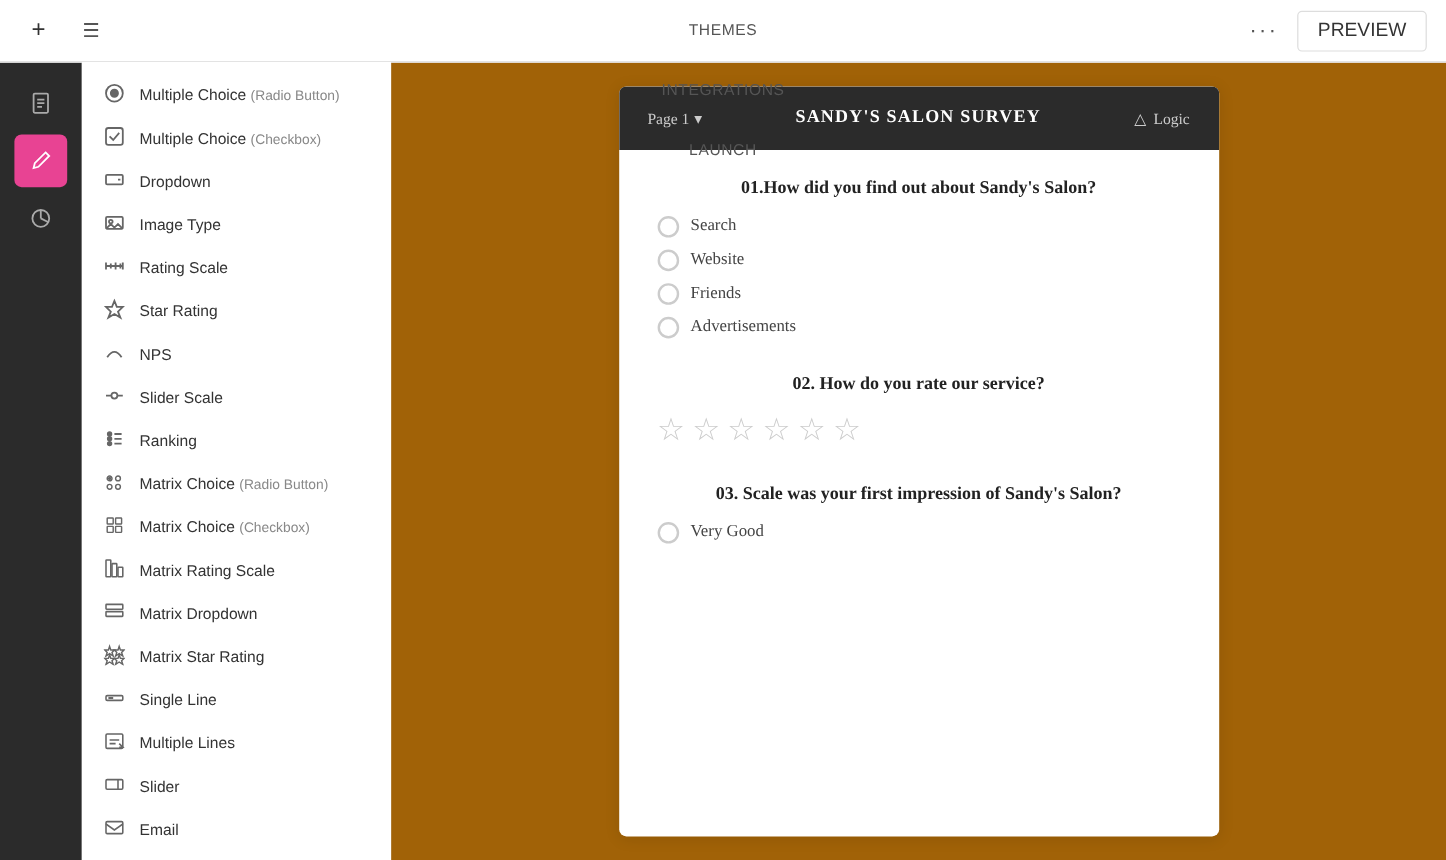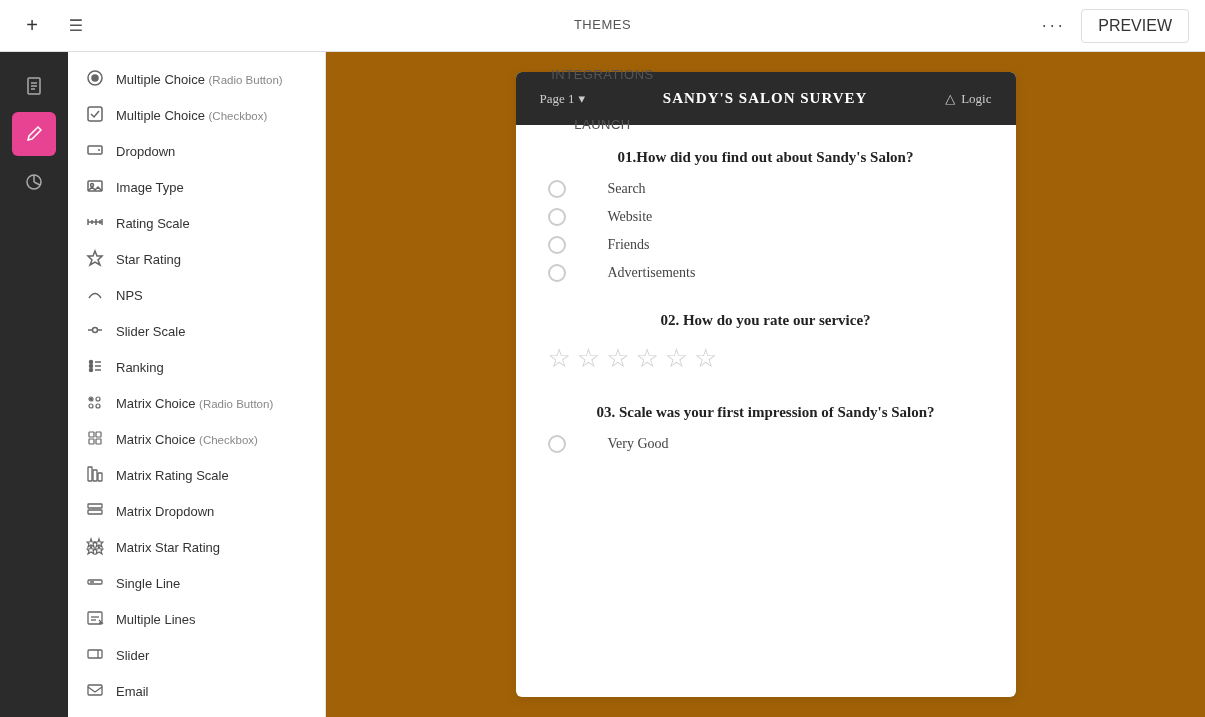--- a/index.html
+++ b/index.html
@@ -130,21 +130,21 @@
 
     .question-block { margin-bottom: 30px; text-align: center; }
     .question-text { font-size: 15px; font-weight: 600; color: #222; margin-bottom: 14px; }
 
     .radio-option { display: flex; align-items: center; gap: 10px; margin-bottom: 10px; }
     .radio-circle {
       width: 18px; height: 18px; border-radius: 50%;
       border: 2px solid #ccc;
       flex-shrink: 0;
     }
-    .option-label { font-size: 14px; color: #444; margin-left: 32px; }
+    .option-label { font-size: 14px; color: #444; }
 
     
     .star-row { display: flex; gap: 6px; margin-top: 4px; }
     .star { font-size: 26px; color: #ccc; }
 
     
     .component-sidebar::-webkit-scrollbar { width: 4px; }
     .component-sidebar::-webkit-scrollbar-thumb { background: #ddd; border-radius: 2px; }
   </style>
 </head>

